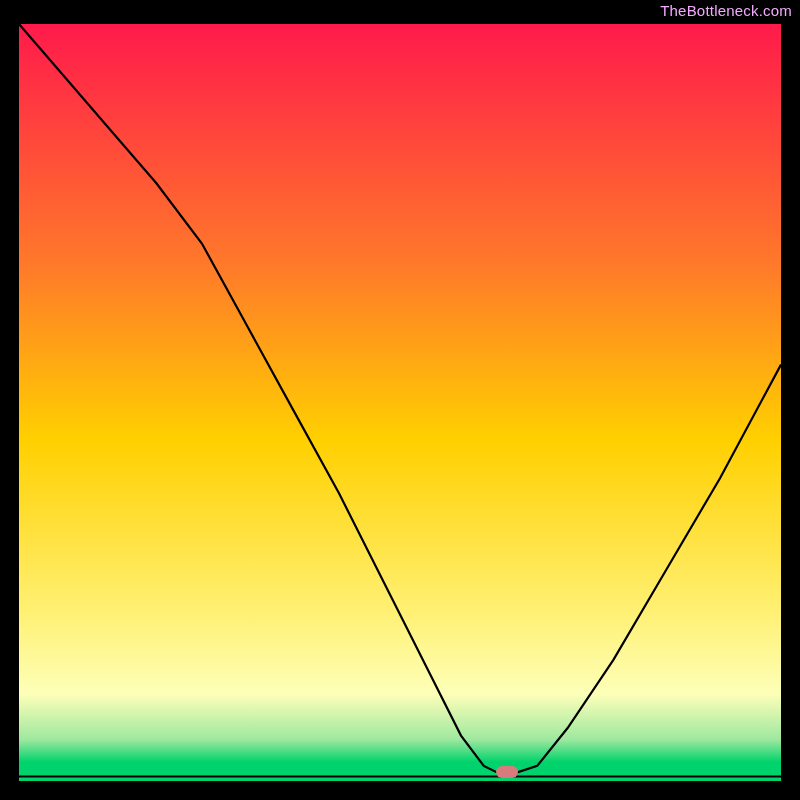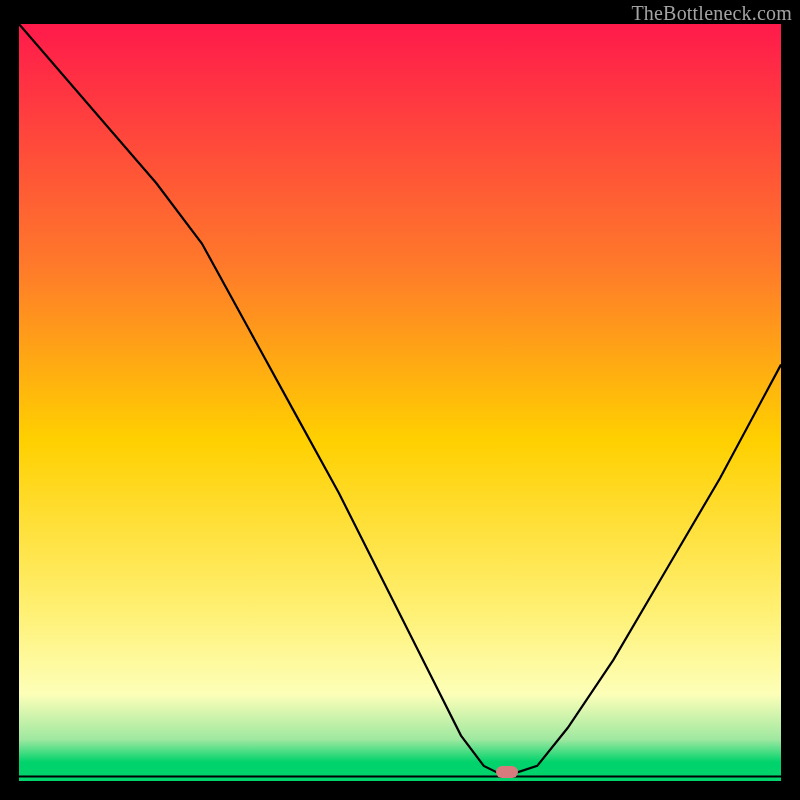--- a/index.html
+++ b/index.html
@@ -14,26 +14,25 @@
   .frame {
     position: relative;
     width: 800px;
     height: 800px;
     background: #000;
   }
   .watermark {
     position: absolute;
     top: 2px;
     right: 8px;
-    color: #a3a3a3;
-    font-size: 20px;
+    color: #f0abfc;
+    font-size: 15px;
     font-weight: 500;
     letter-spacing: 0.2px;
     z-index: 10;
-    font-family: Liberation Serif, serif;
   }
   .plot {
     position: absolute;
     left: 19px;
     top: 24px;
     width: 762px;
     height: 757px;
   }
   .gradient {
     position: absolute;

